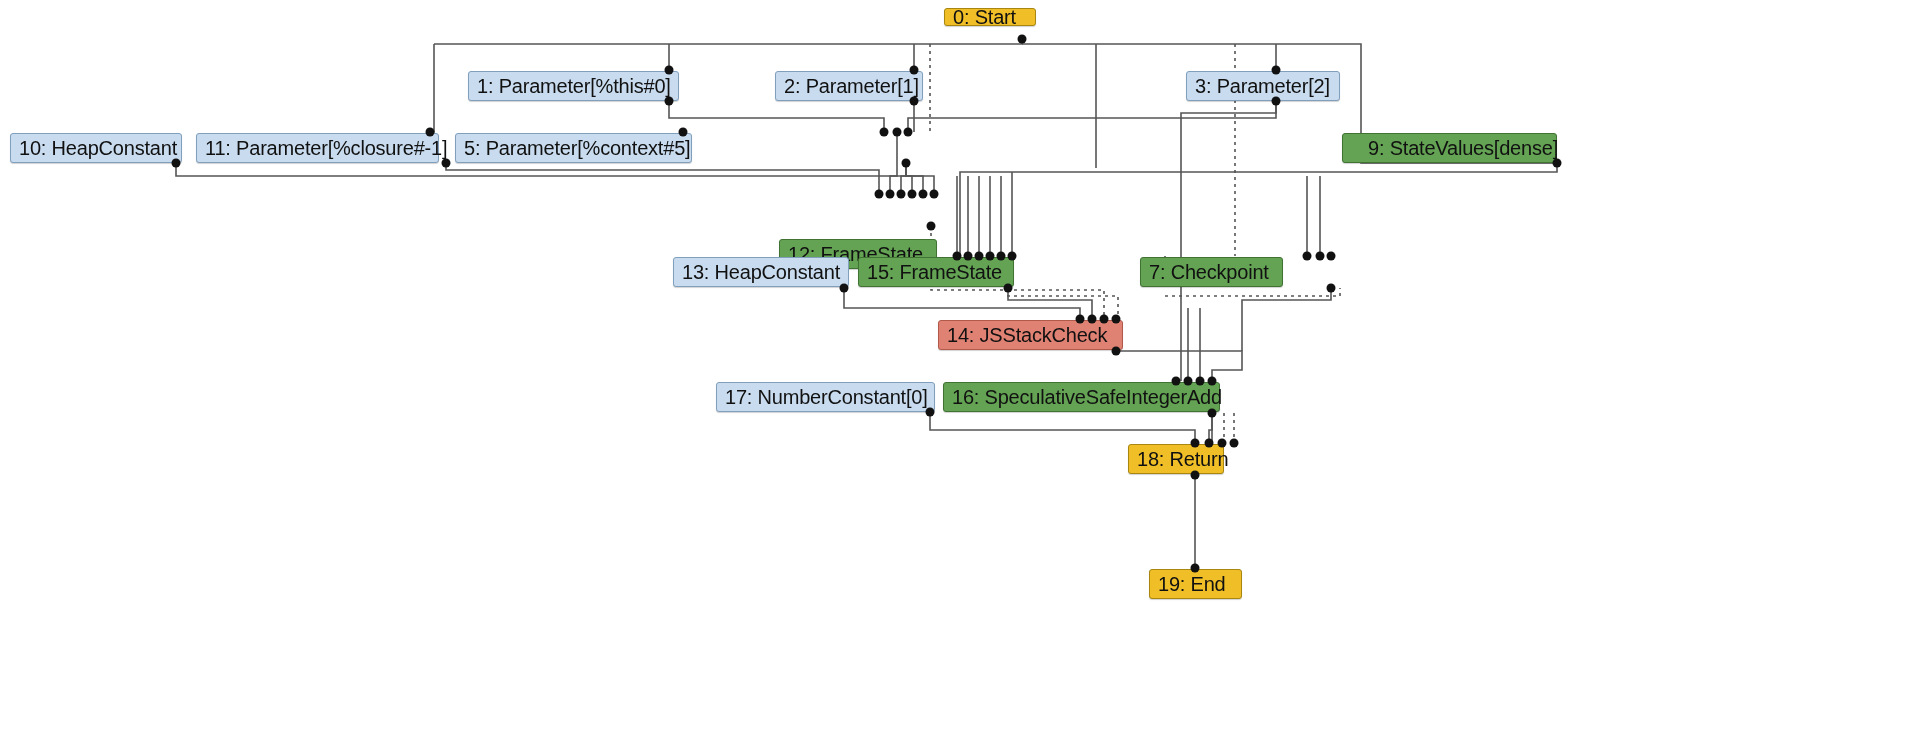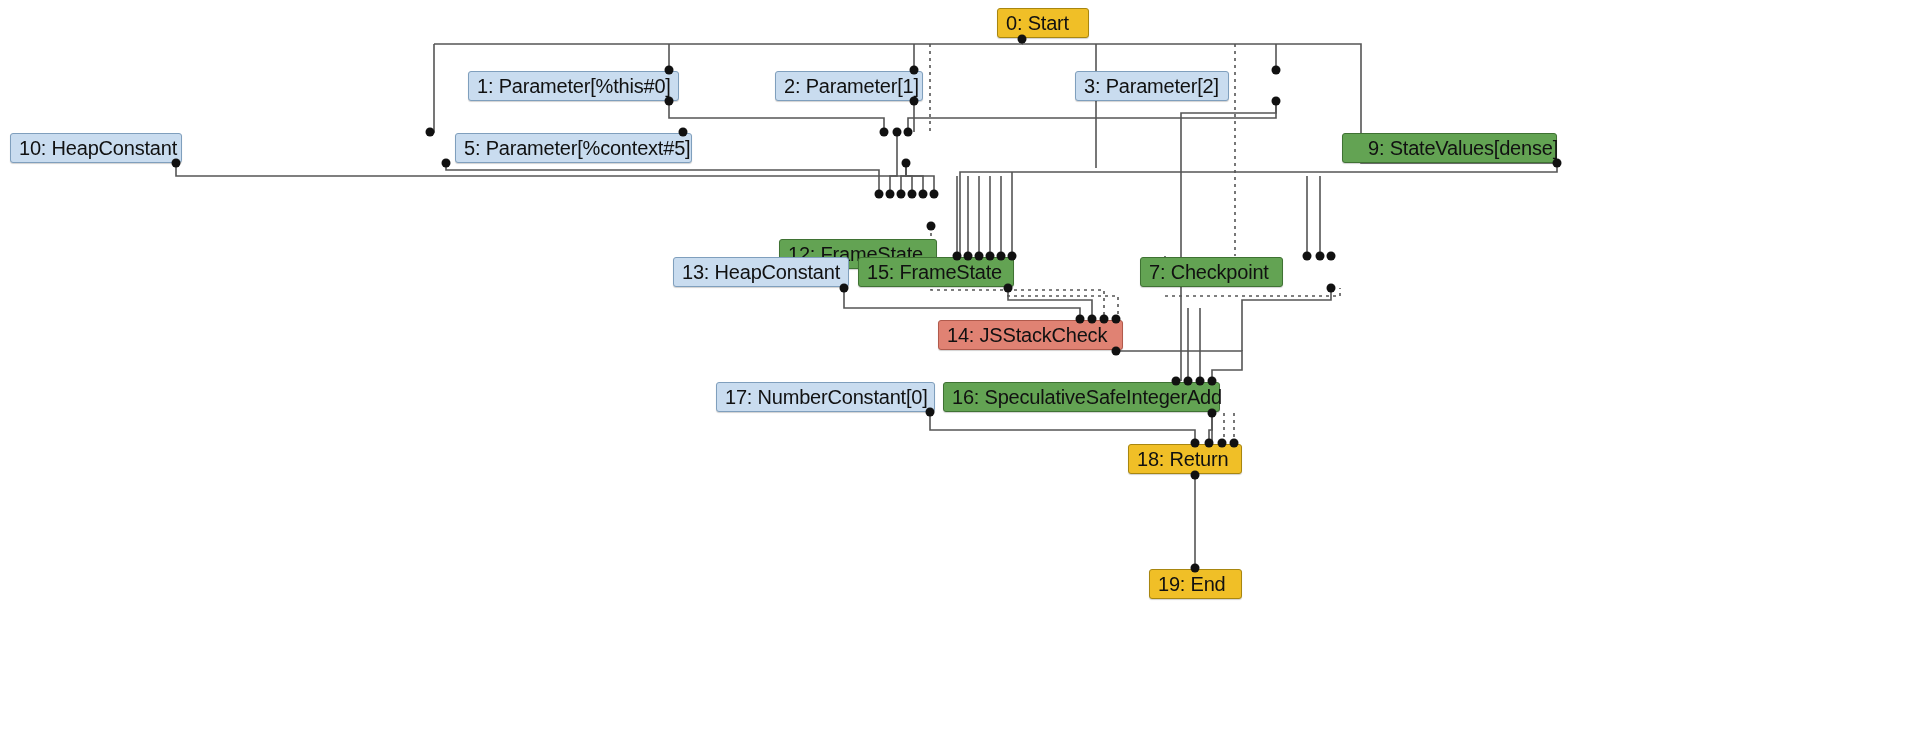--- a/index.html
+++ b/index.html
@@ -98,35 +98,36 @@
       <path d="M930,44 L930,132"></path>
       <path d="M1235,44 L1235,256"></path>
       <path d="M931,226 L931,290 L1104,290 L1104,319"></path>
       <path d="M1008,288 L1008,296 L1118,296 L1118,316"></path>
       <path d="M1165,296 L1340,296 L1340,288"></path>
       <path d="M1165,256 L1165,290"></path>
       <path d="M1224,413 L1224,443"></path>
       <path d="M1234,413 L1234,443"></path>
     </g>
   </svg>
-<div class="node control" style="left: 997px; top: 8px; width: 92px; height: 30px;">0: Start</div>
+<div class="node control" style="left: 944px; top: 8px; width: 92px; height: 18px;">0: Start</div>
     <div class="node constant" style="left: 468px; top: 71px; width: 211px; height: 30px;">1: Parameter[%this#0]</div>
     <div class="node constant" style="left: 775px; top: 71px; width: 148px; height: 30px;">2: Parameter[1]</div>
-    <div class="node constant" style="left: 1075px; top: 71px; width: 154px; height: 30px;">3: Parameter[2]</div>
+    <div class="node constant" style="left: 1186px; top: 71px; width: 154px; height: 30px;">3: Parameter[2]</div>
     <div class="node constant" style="left: 10px; top: 133px; width: 172px; height: 30px;">10: HeapConstant</div>
+    <div class="node constant" style="left: 196px; top: 133px; width: 243px; height: 30px;">11: Parameter[%closure#-1]</div>
     <div class="node constant" style="left: 455px; top: 133px; width: 237px; height: 30px;">5: Parameter[%context#5]</div>
     <div class="node effect" style="left: 1342px; top: 133px; width: 215px; height: 30px; padding-left: 25px;">9: StateValues[dense]</div>
     <div class="node effect" style="left: 779px; top: 195px; width: 158px; height: 30px; margin-top: 44px;">12: FrameState</div>
     <div class="node constant" style="left: 673px; top: 257px; width: 176px; height: 30px;">13: HeapConstant</div>
     <div class="node effect" style="left: 858px; top: 257px; width: 156px; height: 30px;">15: FrameState</div>
     <div class="node effect" style="left: 1140px; top: 257px; width: 143px; height: 30px;">7: Checkpoint</div>
     <div class="node check" style="left: 938px; top: 320px; width: 185px; height: 30px;">14: JSStackCheck</div>
     <div class="node constant" style="left: 716px; top: 382px; width: 219px; height: 30px;">17: NumberConstant[0]</div>
     <div class="node effect" style="left: 943px; top: 382px; width: 277px; height: 30px;">16: SpeculativeSafeIntegerAdd</div>
-    <div class="node control" style="left: 1128px; top: 444px; width: 114px; height: 30px; text-align: center;">18: Return</div>
+    <div class="node control" style="left: 1128px; top: 444px; width: 96px; height: 30px; text-align: center;">18: Return</div>
     <div class="node control" style="left: 1149px; top: 569px; width: 93px; height: 30px;">19: End</div>
     <div class="port" style="left: 1022px; top: 39px;"></div>
     <div class="port" style="left: 669px; top: 70px;"></div>
     <div class="port" style="left: 669px; top: 101px;"></div>
     <div class="port" style="left: 914px; top: 70px;"></div>
     <div class="port" style="left: 914px; top: 101px;"></div>
     <div class="port" style="left: 1276px; top: 70px;"></div>
     <div class="port" style="left: 1276px; top: 101px;"></div>
     <div class="port" style="left: 430px; top: 132px;"></div>
     <div class="port" style="left: 176px; top: 163px;"></div>

